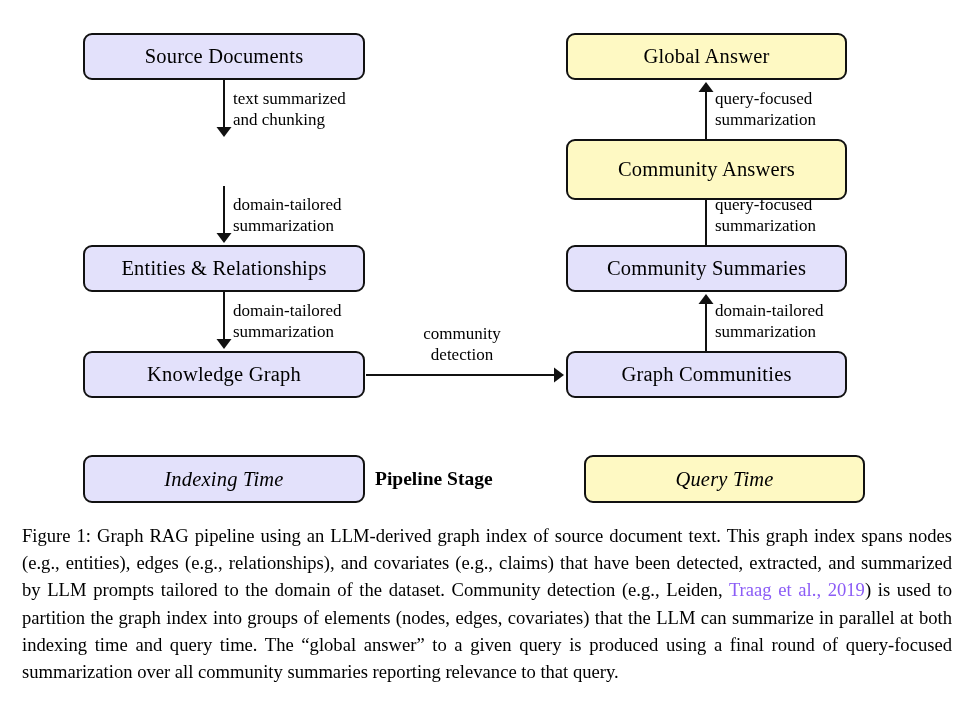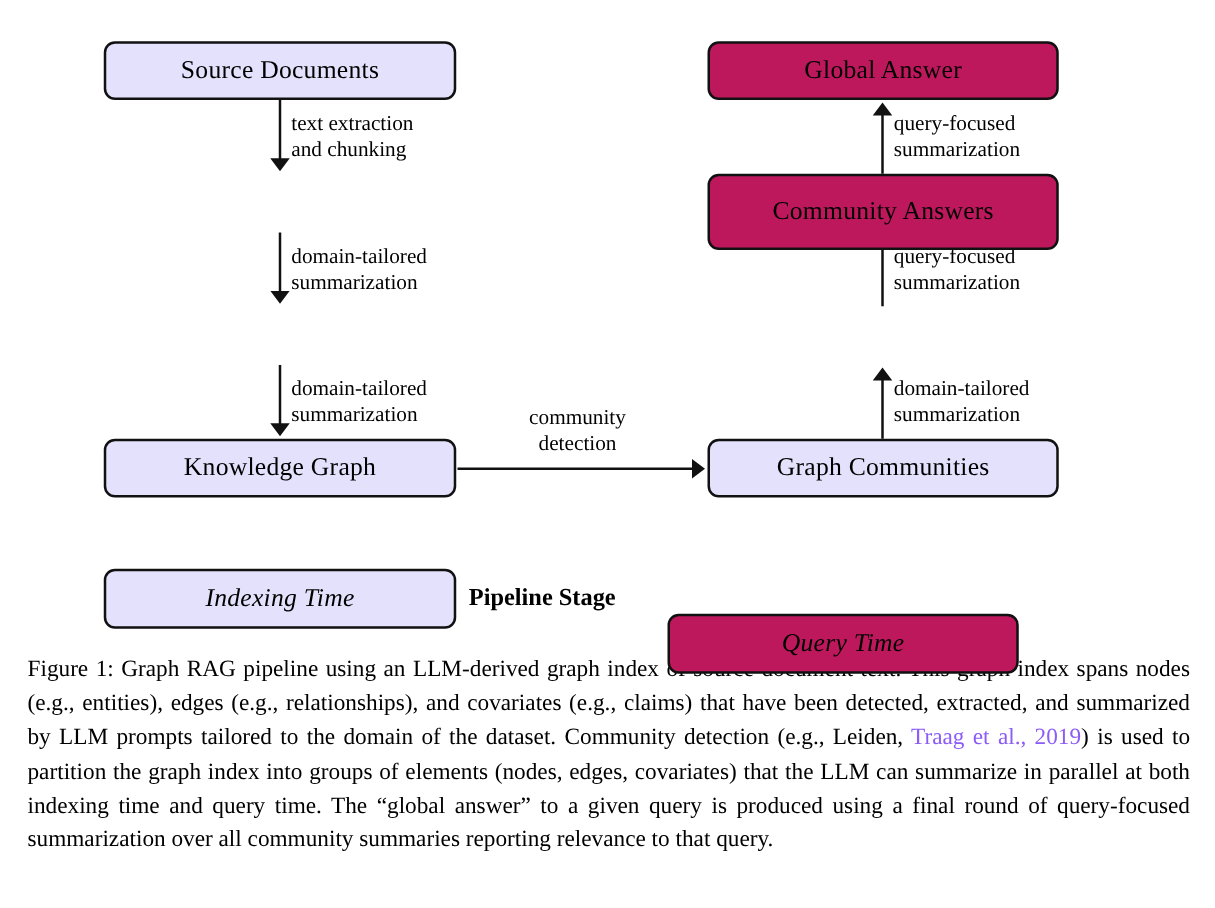--- a/index.html
+++ b/index.html
@@ -37,21 +37,21 @@
     border-radius: 9px;
     display: flex;
     align-items: center;
     justify-content: center;
     font-size: 20.5px;
     letter-spacing: .2px;
     line-height: 1;
     z-index: 3;
   }
   .node.index { background: #e3e1fb; }
-  .node.query { background: #be185d; }
+  .node.query { background: #fef9c3; }
   .node .node-label { white-space: nowrap; }
 
   .legend-node { font-style: italic; text-align: center; }
   .legend-title {
     position: absolute;
     font-size: 19.5px;
     font-weight: bold;
     font-family: "Liberation Serif", "DejaVu Serif", serif;
     display: flex;
     align-items: center;
@@ -117,40 +117,46 @@
     <g stroke="#111111" stroke-width="2">
       <line x1="706" y1="139" x2="706" y2="88" marker-end="url(#arrowdown)"></line>
     </g>
   </svg>
 
   <div class="node index" style="left:83px; top:33px; width:282px; height:47px;">
     <span class="node-label">Source Documents</span>
   </div>
 
 
+  <div class="node index" style="left:83px; top:245px; width:282px; height:47px;">
+    <span class="node-label">Entities &amp; Relationships</span>
+  </div>
 
   <div class="node index" style="left:83px; top:351px; width:282px; height:47px;">
     <span class="node-label">Knowledge Graph</span>
   </div>
 
   <div class="node index" style="left:566px; top:351px; width:281px; height:47px;">
     <span class="node-label">Graph Communities</span>
   </div>
 
+  <div class="node index" style="left:566px; top:245px; width:281px; height:47px;">
+    <span class="node-label">Community Summaries</span>
+  </div>
 
   <div class="node query" style="left:566px; top:139px; width:281px; height:61px;">
     <span class="node-label">Community Answers</span>
   </div>
 
   <div class="node query" style="left:566px; top:33px; width:281px; height:47px;">
     <span class="node-label">Global Answer</span>
   </div>
 
   <div class="edge-label left-of-arrow" style="left:233px; top:88px;">
-    <div>text extraction</div>
+    <div>text summarized</div>
     <div>and chunking</div>
   </div>
 
   <div class="edge-label left-of-arrow" style="left:233px; top:194px;">
     <div>domain-tailored</div>
     <div>summarization</div>
   </div>
 
   <div class="edge-label left-of-arrow" style="left:233px; top:300px;">
     <div>domain-tailored</div>
@@ -178,19 +184,19 @@
   </div>
 
   <div class="node index legend-node" style="left:83px; top:455px; width:282px; height:48px;">
     <span class="node-label">Indexing Time</span>
   </div>
 
   <div class="legend-title" style="left:375px; top:455px; width:181px; height:48px;">
     <span>Pipeline Stage</span>
   </div>
 
-  <div class="node query legend-node" style="left:534px; top:455px; width:281px; height:48px;margin-top:36px;">
+  <div class="node query legend-node" style="left:584px; top:455px; width:281px; height:48px;">
     <span class="node-label">Query Time</span>
   </div>
 
 </div>
 
 <div id="caption"><span class="cap-label">Figure 1:</span><span> Graph RAG pipeline using an LLM-derived graph index of source document text. This graph index spans nodes (e.g., entities), edges (e.g., relationships), and covariates (e.g., claims) that have been detected, extracted, and summarized by LLM prompts tailored to the domain of the dataset. Community detection (e.g., Leiden, </span><span class="cite">Traag et al., 2019</span><span>) is used to partition the graph index into groups of elements (nodes, edges, covariates) that the LLM can summarize in parallel at both indexing time and query time. The “global answer” to a given query is produced using a final round of query-focused summarization over all community summaries reporting relevance to that query.</span></div>
 
 </body></html>

